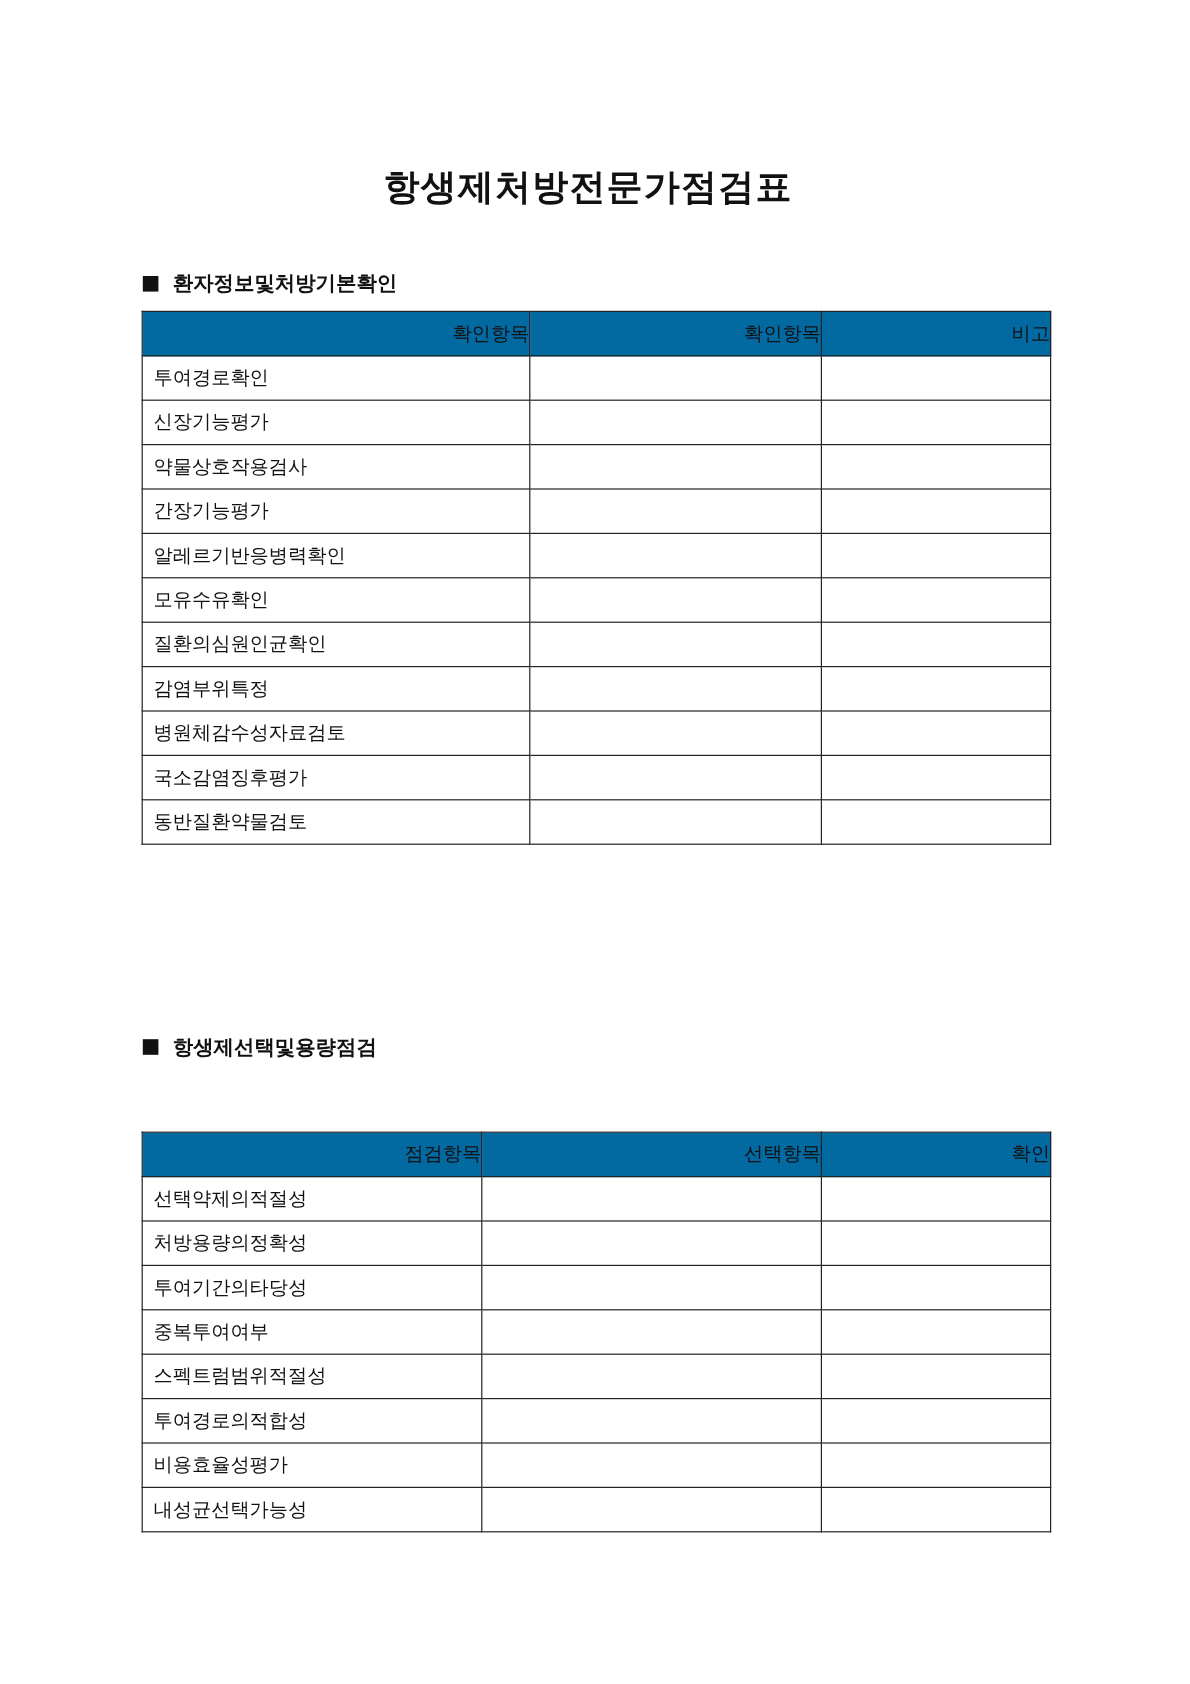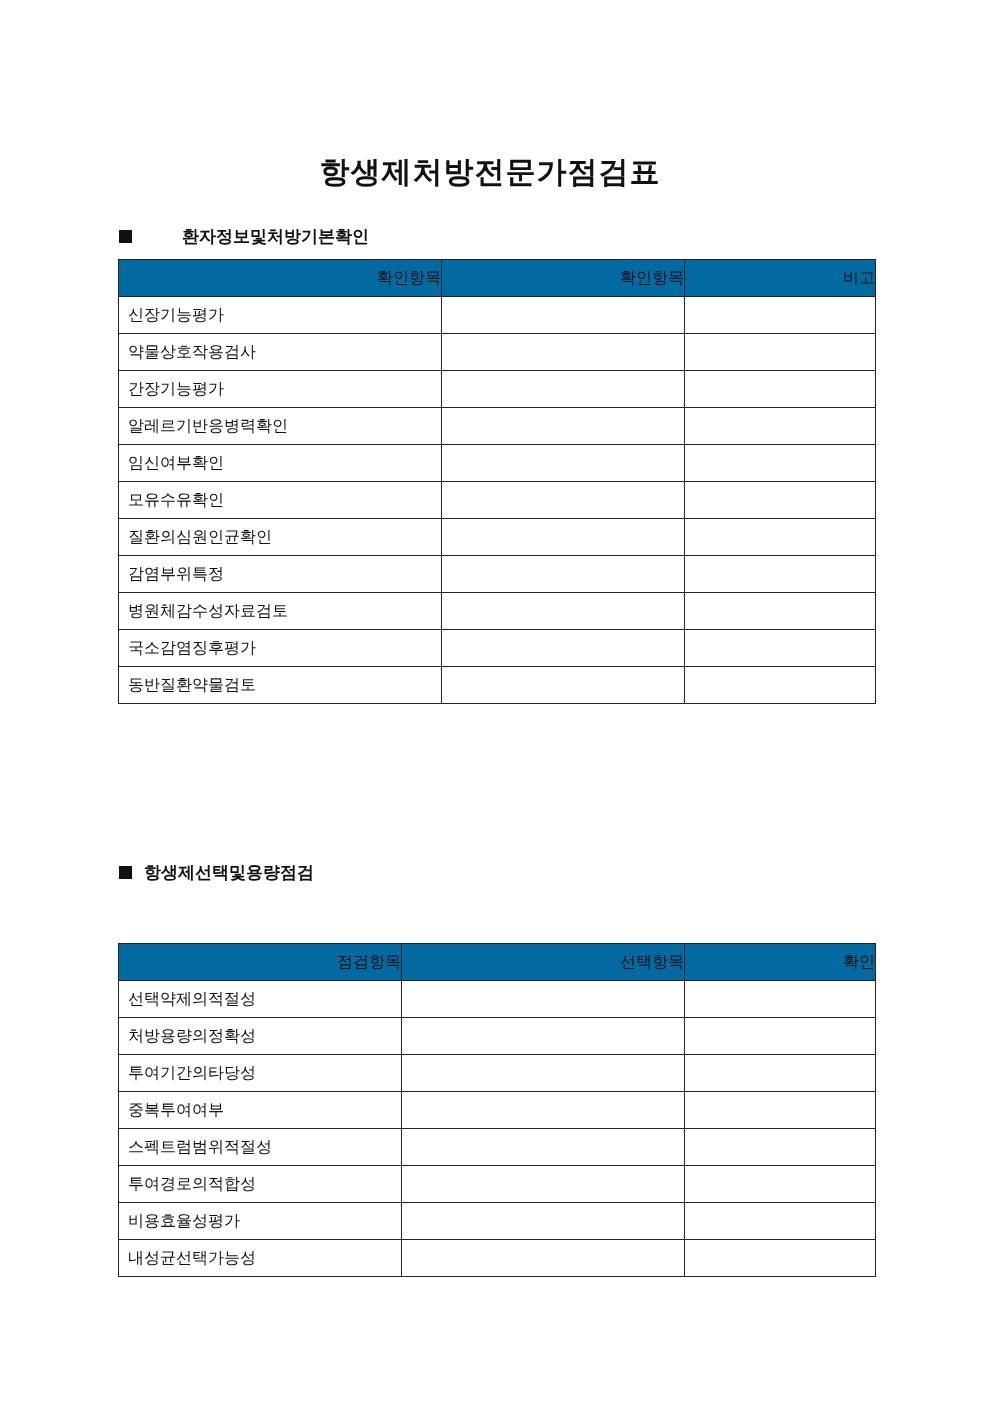--- a/index.html
+++ b/index.html
@@ -2,21 +2,21 @@
 <html><head>
   <meta charset="utf-8">
   <style>
     html, body { margin: 0; padding: 0; background: #ffffff; }
     body {
       width: 992px; height: 1403px; position: relative; overflow: hidden;
       font-family: "DejaVu Sans", "Liberation Sans", sans-serif;
       color: #111111;
     }
     .title {
-      position: absolute; left: 0; top: 152px; width: 980px;
+      position: absolute; left: 0; top: 136px; width: 980px;
       text-align: center; font-size: 30px; font-weight: bold; letter-spacing: 1px;
     }
     .section-heading {
       position: absolute; left: 119px; font-size: 17px; font-weight: bold;
       display: flex; align-items: center;
     }
     .section-heading .square {
       display: inline-block; width: 13px; height: 13px; background: #111;
       margin-right: 12px;
     }
@@ -29,61 +29,61 @@
       font-size: 16px; font-weight: normal; box-sizing: border-box;
     }
     th { background: #0369a1; text-align: right; margin-top: 45px; }
     td.item { padding-left: 9px; text-align: left; }
   </style>
 </head>
 <body>
 
 <div class="title">항생제처방전문가점검표</div>
 
-<div class="section-heading" style="top:225px;gap:38px;">
+<div class="section-heading" style="top:225px;">
   <span class="square"></span>
   <span>환자정보및처방기본확인</span>
 </div>
 
 <table style="top:259px;">
   <colgroup>
       <col style="width:323px">
       <col style="width:243px">
       <col style="width:191px">
     </colgroup>
   <thead>
     <tr>
       <th>확인항목</th>
       <th>확인항목</th>
       <th>비고</th>
     </tr>
   </thead>
   <tbody id="t1body">
       <tr>
+        <td class="item">투여경로확인</td>
+        <td></td>
+        <td></td>
+      </tr>
+      <tr>
         <td class="item">신장기능평가</td>
         <td></td>
         <td></td>
       </tr>
       <tr>
         <td class="item">약물상호작용검사</td>
         <td></td>
         <td></td>
       </tr>
       <tr>
         <td class="item">간장기능평가</td>
         <td></td>
         <td></td>
       </tr>
       <tr>
         <td class="item">알레르기반응병력확인</td>
-        <td></td>
-        <td></td>
-      </tr>
-      <tr>
-        <td class="item">임신여부확인</td>
         <td></td>
         <td></td>
       </tr>
       <tr>
         <td class="item">모유수유확인</td>
         <td></td>
         <td></td>
       </tr>
       <tr>
         <td class="item">질환의심원인균확인</td>

